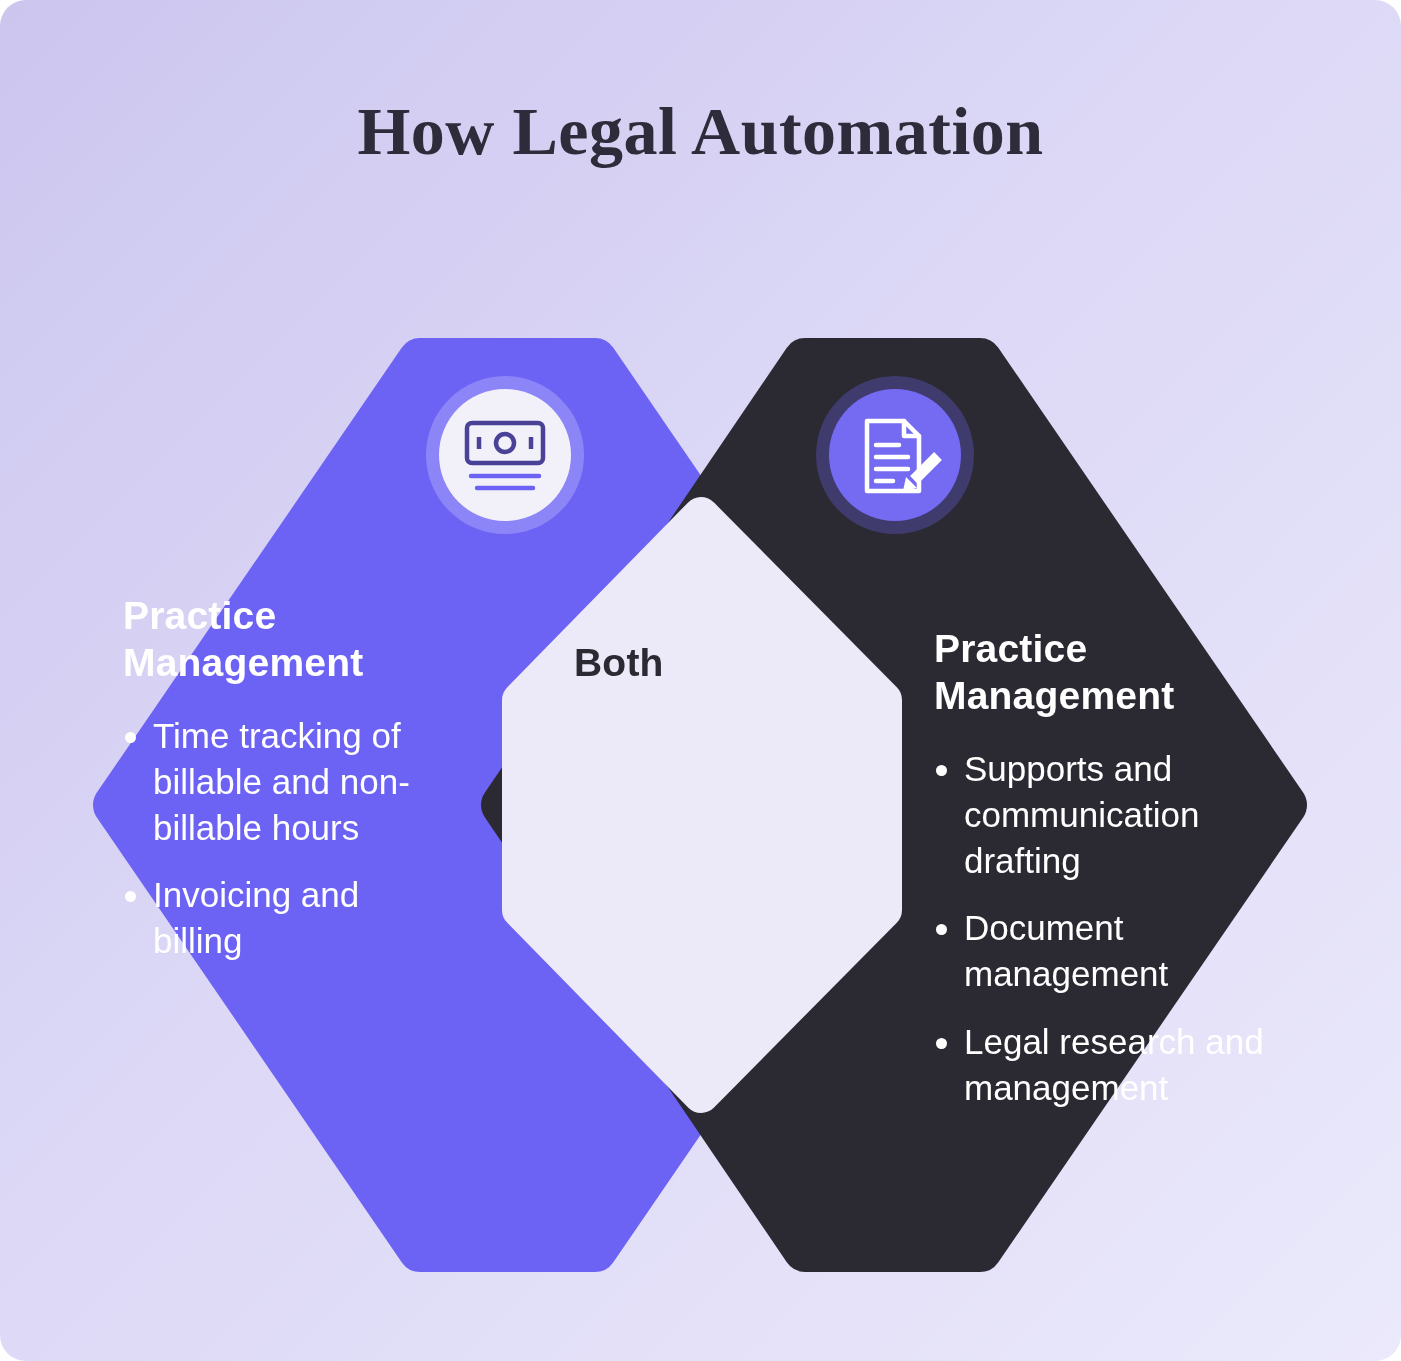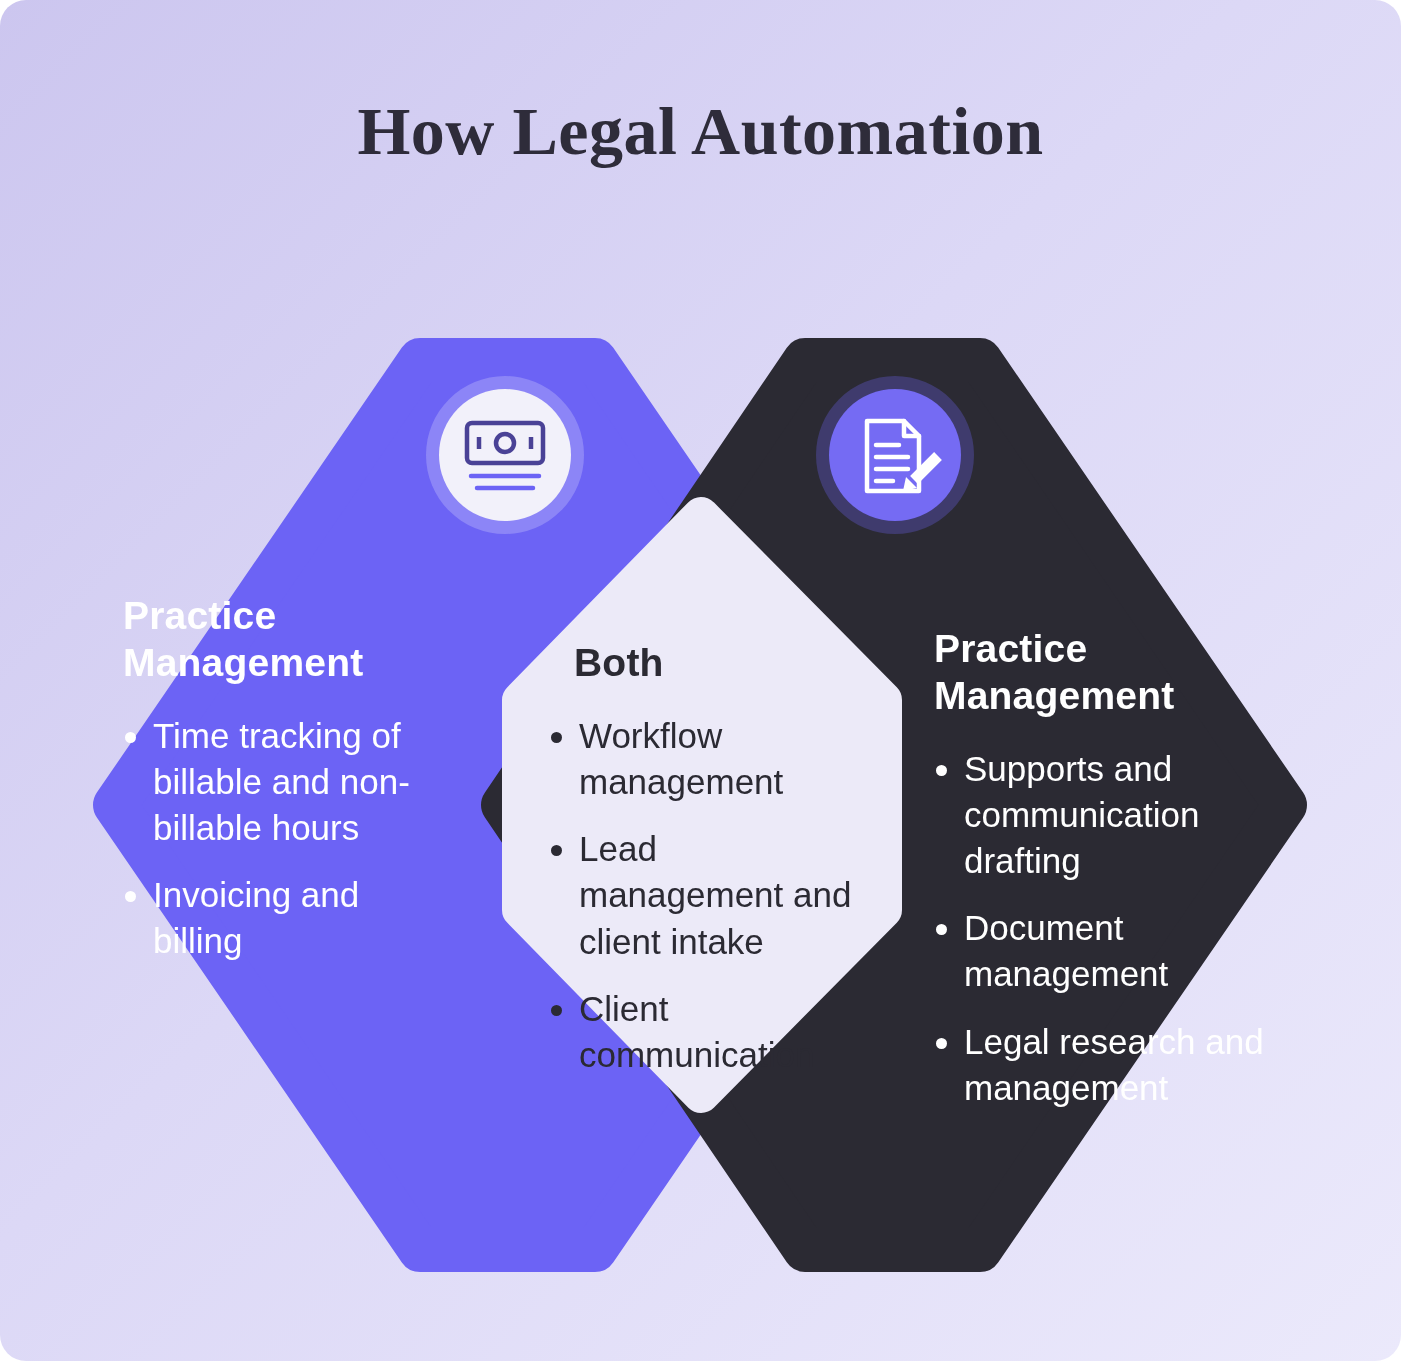--- a/index.html
+++ b/index.html
@@ -109,25 +109,20 @@
   <div class="col col-left">
     <h2 class="col-heading light">Practice Management</h2>
     <ul class="bullets light">
         <li>Time tracking of billable and non-billable hours</li>
         <li>Invoicing and billing</li>
       </ul>
   </div>
 
   <div class="col col-mid">
     <h2 class="col-heading darktxt">Both</h2>
-    <ul class="bullets darktxt">
-        <li>Workflow management</li>
-        <li>Lead management and client intake</li>
-        <li>Client communication</li>
-      </ul>
   </div>
 
   <div class="col col-right">
     <h2 class="col-heading light">Practice Management</h2>
     <ul class="bullets light">
         <li>Supports and communication drafting</li>
         <li>Document management</li>
         <li>Legal research and management</li>
       </ul>
   </div>

